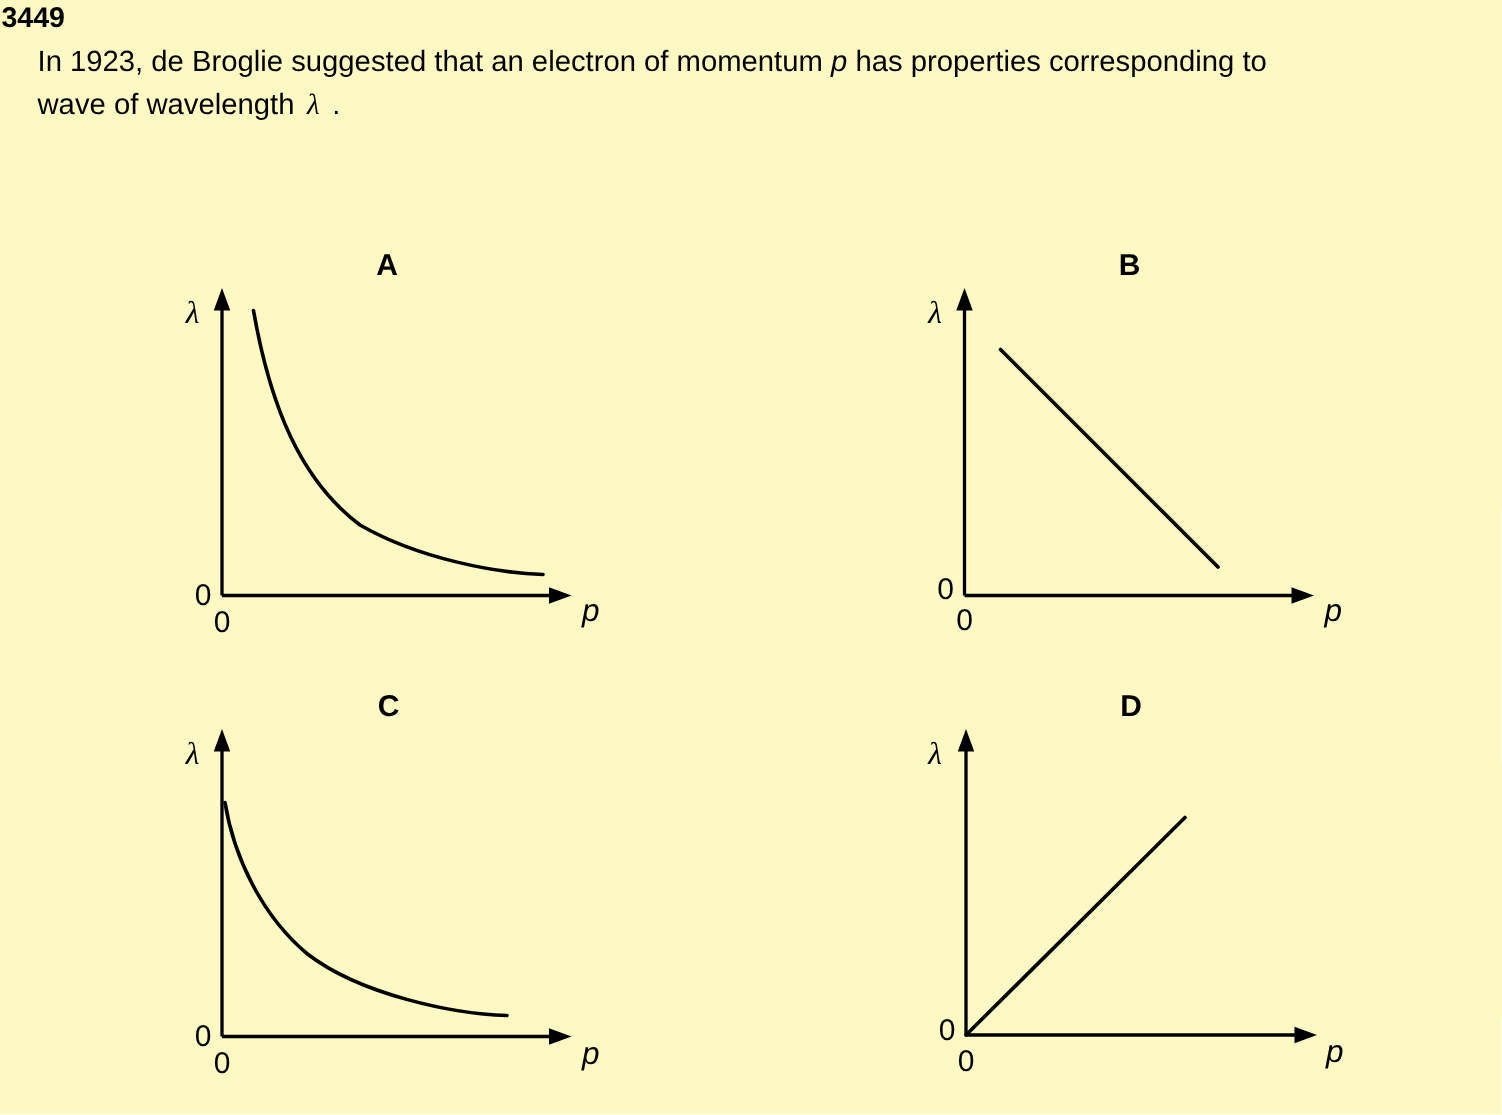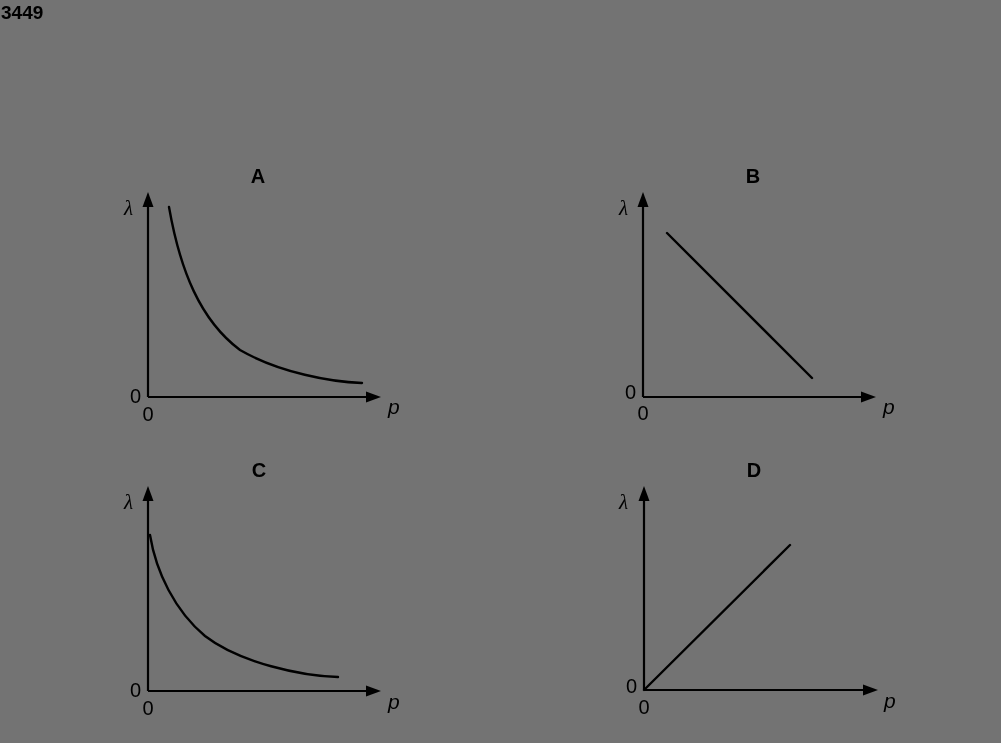--- a/index.html
+++ b/index.html
@@ -1,20 +1,20 @@
 <!DOCTYPE html>
 <html><head>
 <meta charset="utf-8">
 <style>
   html, body { margin: 0; padding: 0; background: #ffffff; }
   #page {
     position: relative;
     width: 1001px;
     height: 743px;
-    background: #737373;
+    background: #fef9c3;
     color: #000000;
     font-family: "Liberation Sans", sans-serif;
     overflow: hidden;
   }
   .qnum {
     position: absolute;
     left: 1px; top: 2px;
     font-size: 19px;
     font-weight: 700;
   }
@@ -56,20 +56,21 @@
   .curve { stroke: #000000; stroke-width: 2.4; fill: none; stroke-linecap: round; }
   .ah { fill: #000000; stroke: none; }
 </style>
 </head>
 <body>
 
 <div id="page">
 
   <div class="qnum">3449</div>
 
+  <div class="para" style="top: 27px; width: 975px;"><span>In 1923, de Broglie suggested that an electron of momentum </span><i>p</i><span> has properties corresponding to</span><br><span>wave of wavelength </span><i class="lam">λ</i><span> .</span></div>
 
 
   <div class="graph" style="left: 100px; top: 160px;">
     <svg width="310" height="268" viewBox="0 0 310 268">
       <text class="gtitle" x="158" y="23" text-anchor="middle">A</text>
       <text class="glam" x="33" y="55" text-anchor="end">λ</text>
       <line class="axis" x1="48" y1="237" x2="48" y2="44"></line>
       <polygon class="ah" points="48,32 42.5,47 53.5,47"></polygon>
       <line class="axis" x1="48" y1="237" x2="270" y2="237"></line>
       <polygon class="ah" points="281,237 266,231.5 266,242.5"></polygon>

